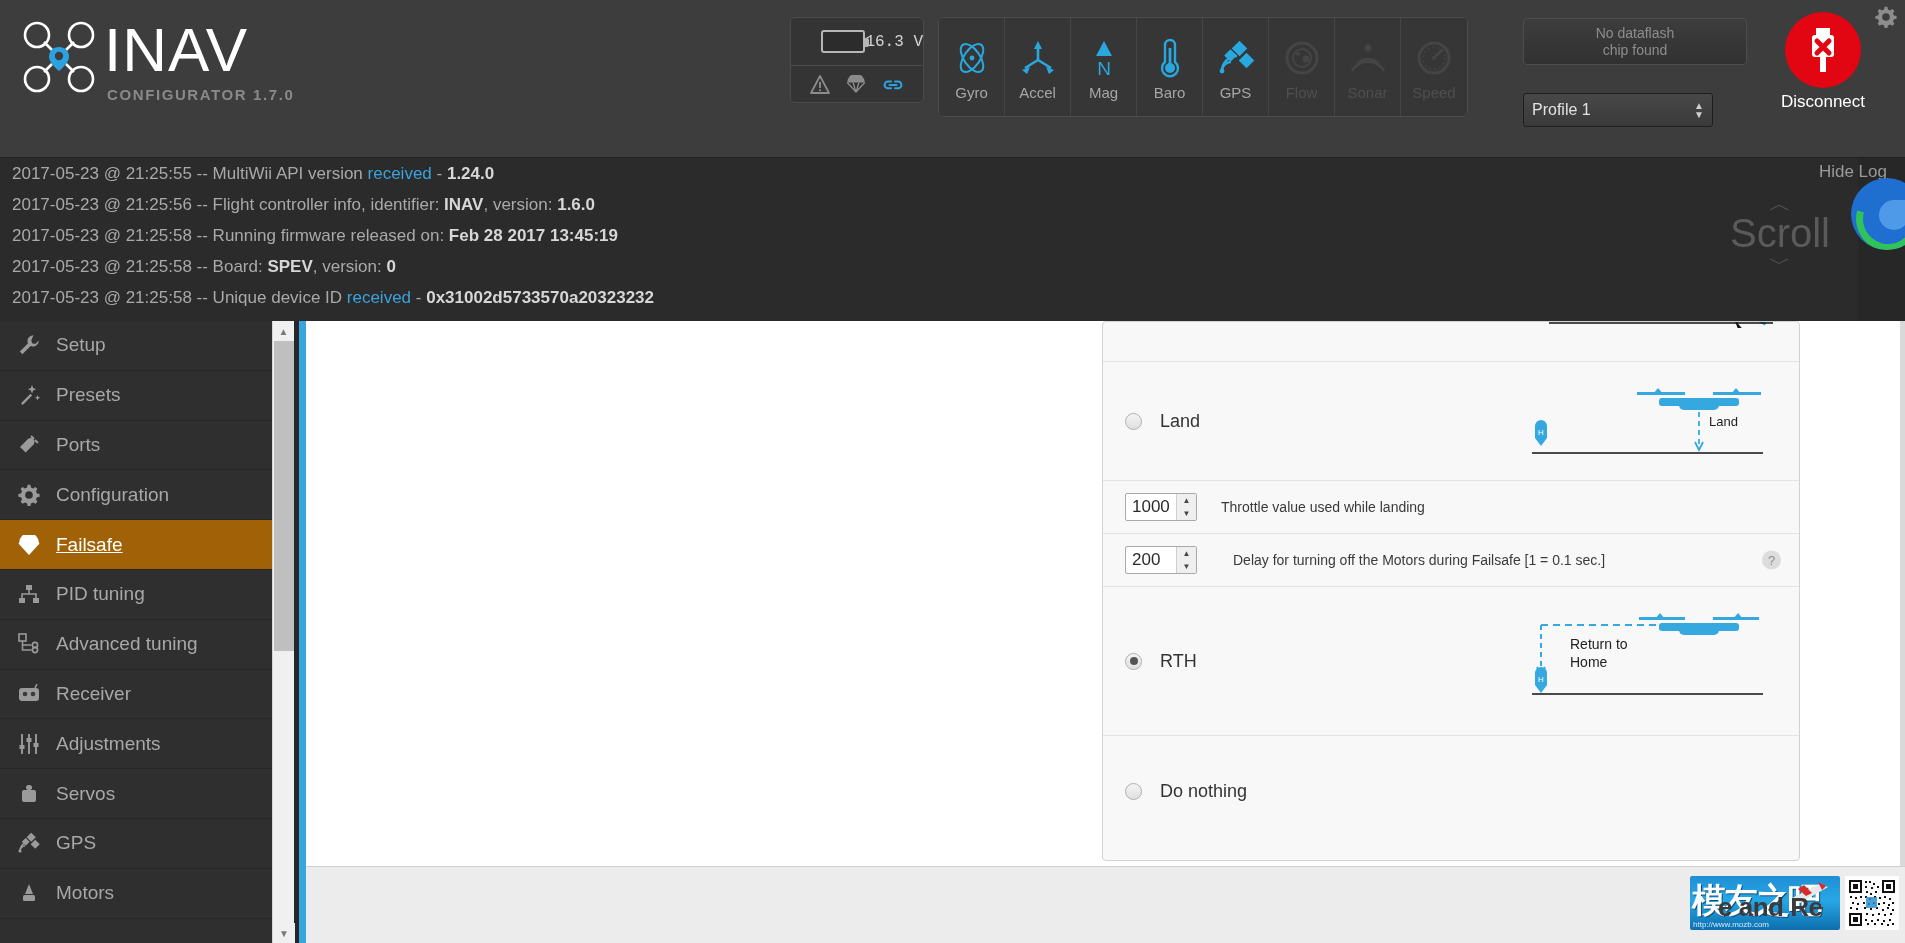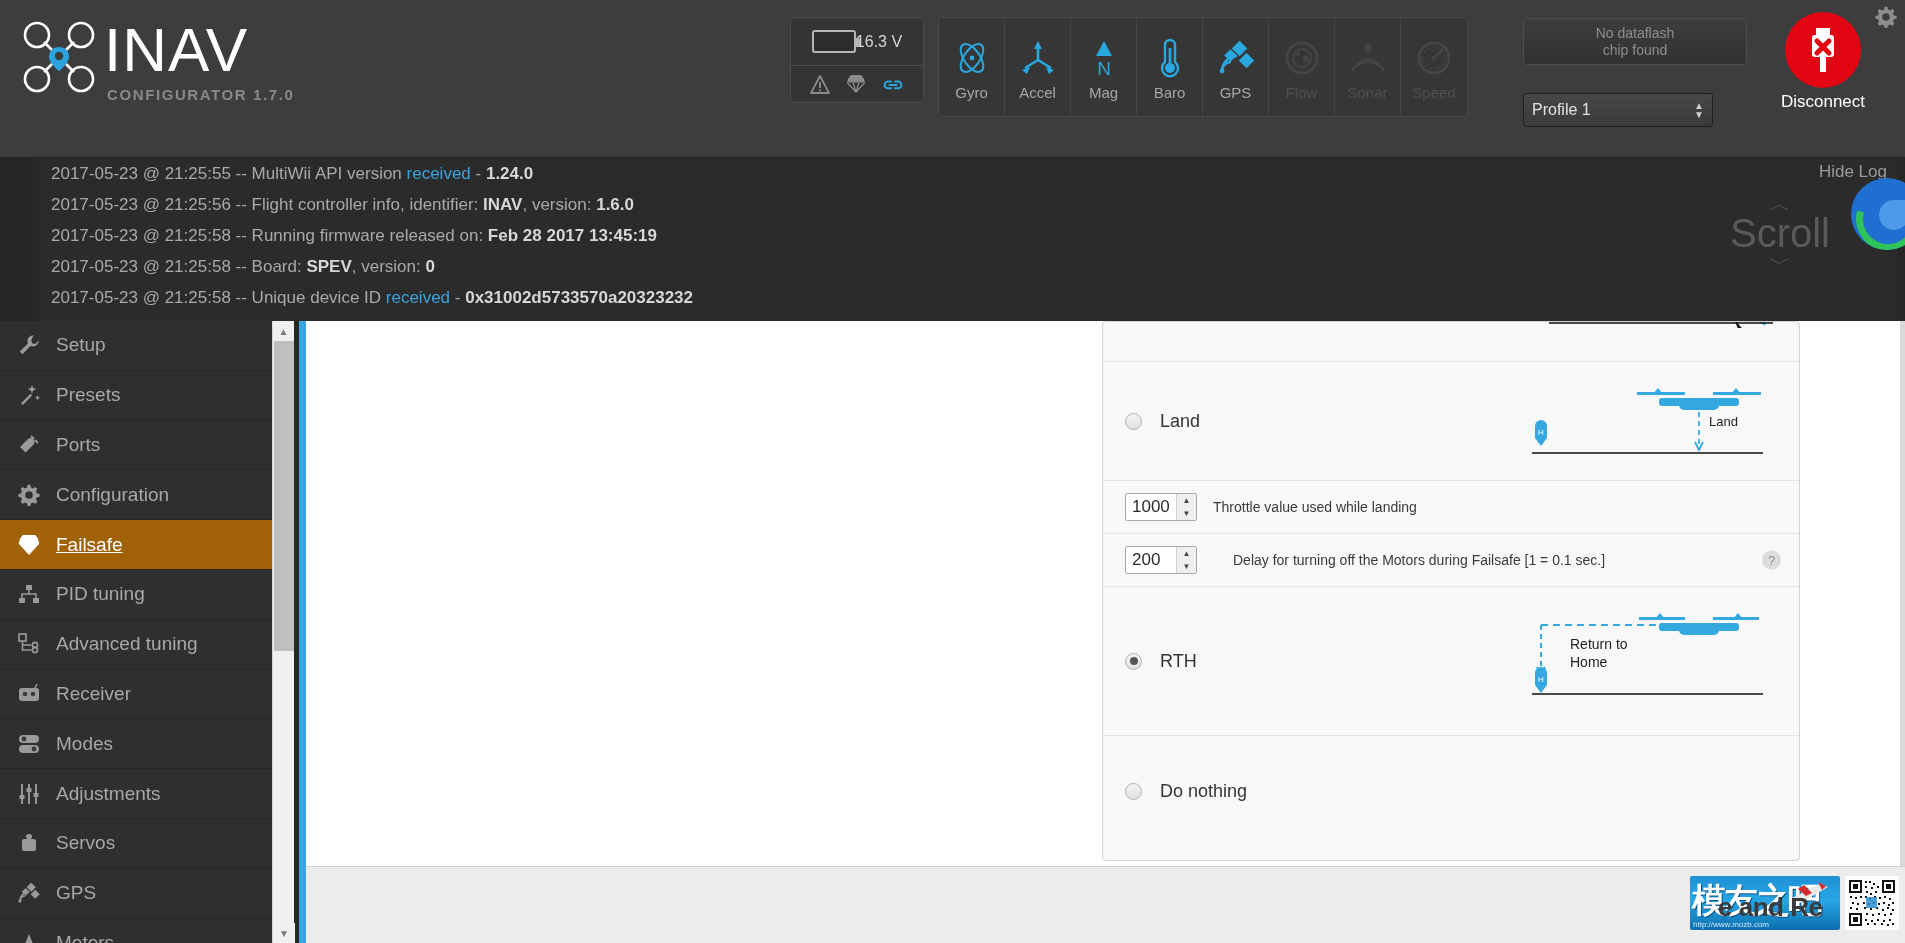--- a/index.html
+++ b/index.html
@@ -37,22 +37,23 @@
   
   .battery-box {
     position: absolute; left: 790px; top: 17px;
     width: 134px; height: 86px;
     background: #343434;
     border: 1px solid #4b4b4b;
     border-radius: 5px;
   }
   .battery-top {
     height: 48px; display: flex; align-items: center;
-    justify-content: center; gap: 0;
+    justify-content: flex-end; gap: 0;
     border-bottom: 1px solid #4b4b4b;
+    font-family: Liberation Mono, monospace;
   }
   .batt-glyph {
     width: 44px; height: 23px;
     border: 2px solid #b6b6b6; border-radius: 3px;
     position: relative; background: #2c2c2c;
     padding: 2px;
   }
   .batt-glyph::after {
     content: ""; position: absolute; right: -6px; top: 6px;
     width: 4px; height: 9px; background: #b6b6b6; border-radius: 0 2px 2px 0;
@@ -118,21 +119,20 @@
   .gear-top {
     position: absolute; right: 8px; top: 6px;
   }
 
   
   .logpanel {
     position: absolute; left: 0; top: 158px;
     width: 1858px; height: 163px;
     background: #2b2b2b;
     overflow: hidden;
-    margin-left: 39px;
   }
   .logline {
     color: #a9a9a9; font-size: 17px;
     padding: 0 0 0 12px; line-height: 31px;
     white-space: nowrap;
   }
   .logline b { color: #d7d7d7; font-weight: bold; }
   .logline .recv { color: #3aa3dd; }
   .hide-log {
     position: absolute; right: 18px; top: 162px;
@@ -612,31 +612,20 @@
       <svg width="22" height="20" viewBox="0 0 22 20">
           <rect x="1" y="4" width="20" height="13" rx="3" fill="#9a9a9a"></rect>
           <circle cx="7" cy="10" r="2.3" fill="#3a3a3a"></circle>
           <circle cx="15" cy="10" r="2.3" fill="#3a3a3a"></circle>
           <path d="M17 4 L19 0" stroke="#9a9a9a" stroke-width="1.6"></path>
         </svg>
     </span>
     <span>Receiver</span>
   </div>
 
-  <div class="nav-item">
-    <span class="nav-ico">
-      <svg width="22" height="22" viewBox="0 0 22 22">
-          <rect x="1" y="2" width="20" height="8" rx="4" fill="#9a9a9a"></rect>
-          <circle cx="6" cy="6" r="2.4" fill="#3a3a3a"></circle>
-          <rect x="1" y="12" width="20" height="8" rx="4" fill="#9a9a9a"></rect>
-          <circle cx="16" cy="16" r="2.4" fill="#3a3a3a"></circle>
-        </svg>
-    </span>
-    <span>Modes</span>
-  </div>
 
   <div class="nav-item">
     <span class="nav-ico">
       <svg width="22" height="22" viewBox="0 0 22 22">
           <g stroke="#9a9a9a" stroke-width="1.9">
             <path d="M4 1 v20 M11 1 v20 M18 1 v20"></path>
           </g>
           <rect x="1.5" y="12" width="5" height="4" fill="#9a9a9a"></rect>
           <rect x="8.5" y="5" width="5" height="4" fill="#9a9a9a"></rect>
           <rect x="15.5" y="10" width="5" height="4" fill="#9a9a9a"></rect>
@@ -727,21 +716,21 @@
           <path d="M168 72 L172 80 L176 72" fill="none" stroke="#35a8e0" stroke-width="1.8"></path>
           <path d="M8 68 l0 -12 a6 6 0 0 1 12 0 l0 12 l-6 8 z" fill="#35a8e0"></path>
           <text x="14" y="65" font-size="8" fill="#fff" text-anchor="middle" font-family="Liberation Sans, sans-serif">H</text>
           <path d="M5 83 L236 83" stroke="#111" stroke-width="1.7"></path>
           <text x="182" y="56" font-size="13" fill="#222" font-family="Liberation Sans, sans-serif">Land</text>
         </svg>
       </div>
     </div>
 
     <div class="fs-row">
-      <div class="num-row" style="height:52px;">
+      <div class="num-row" style="height:52px;gap:8px;">
         <span class="spinner">
           <span class="val">1000</span>
           <span class="stepper">
             <span>▲</span>
             <span>▼</span>
           </span>
         </span>
         <span class="num-label">Throttle value used while landing</span>
       </div>
     </div>

